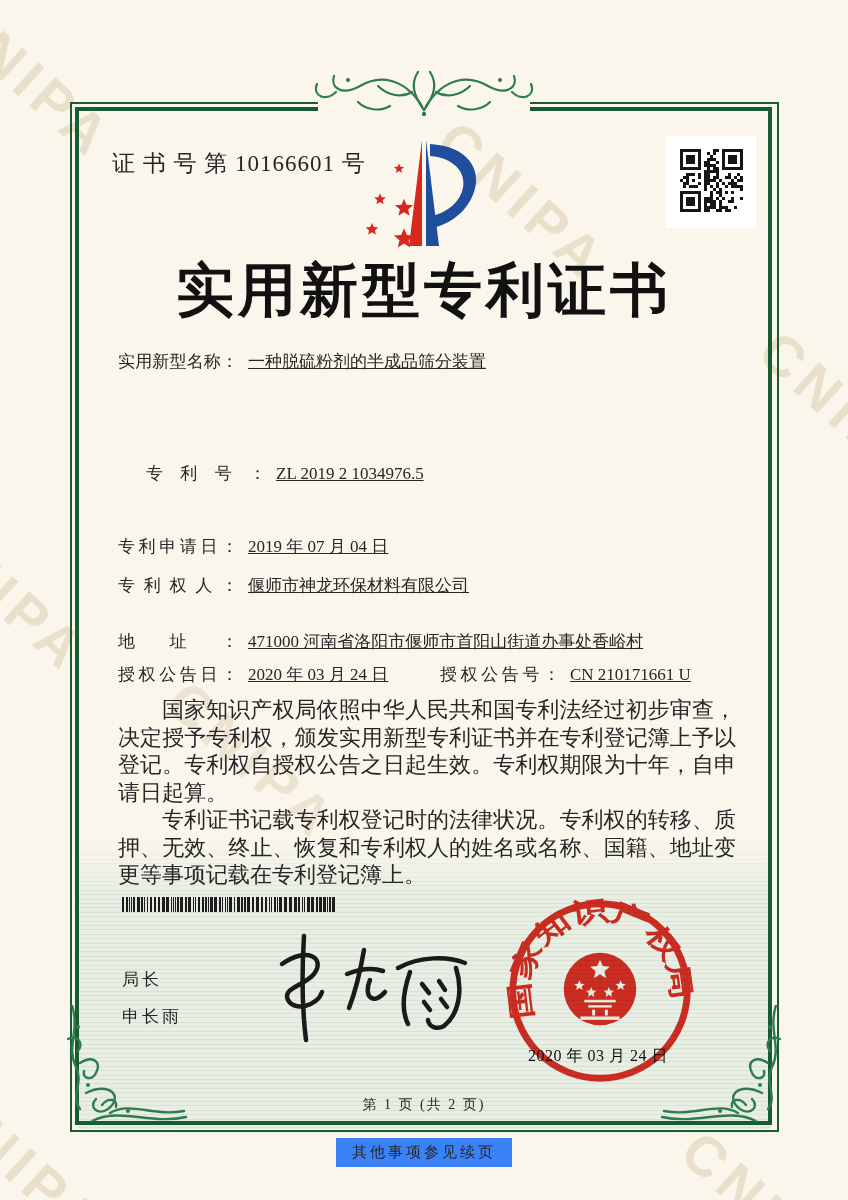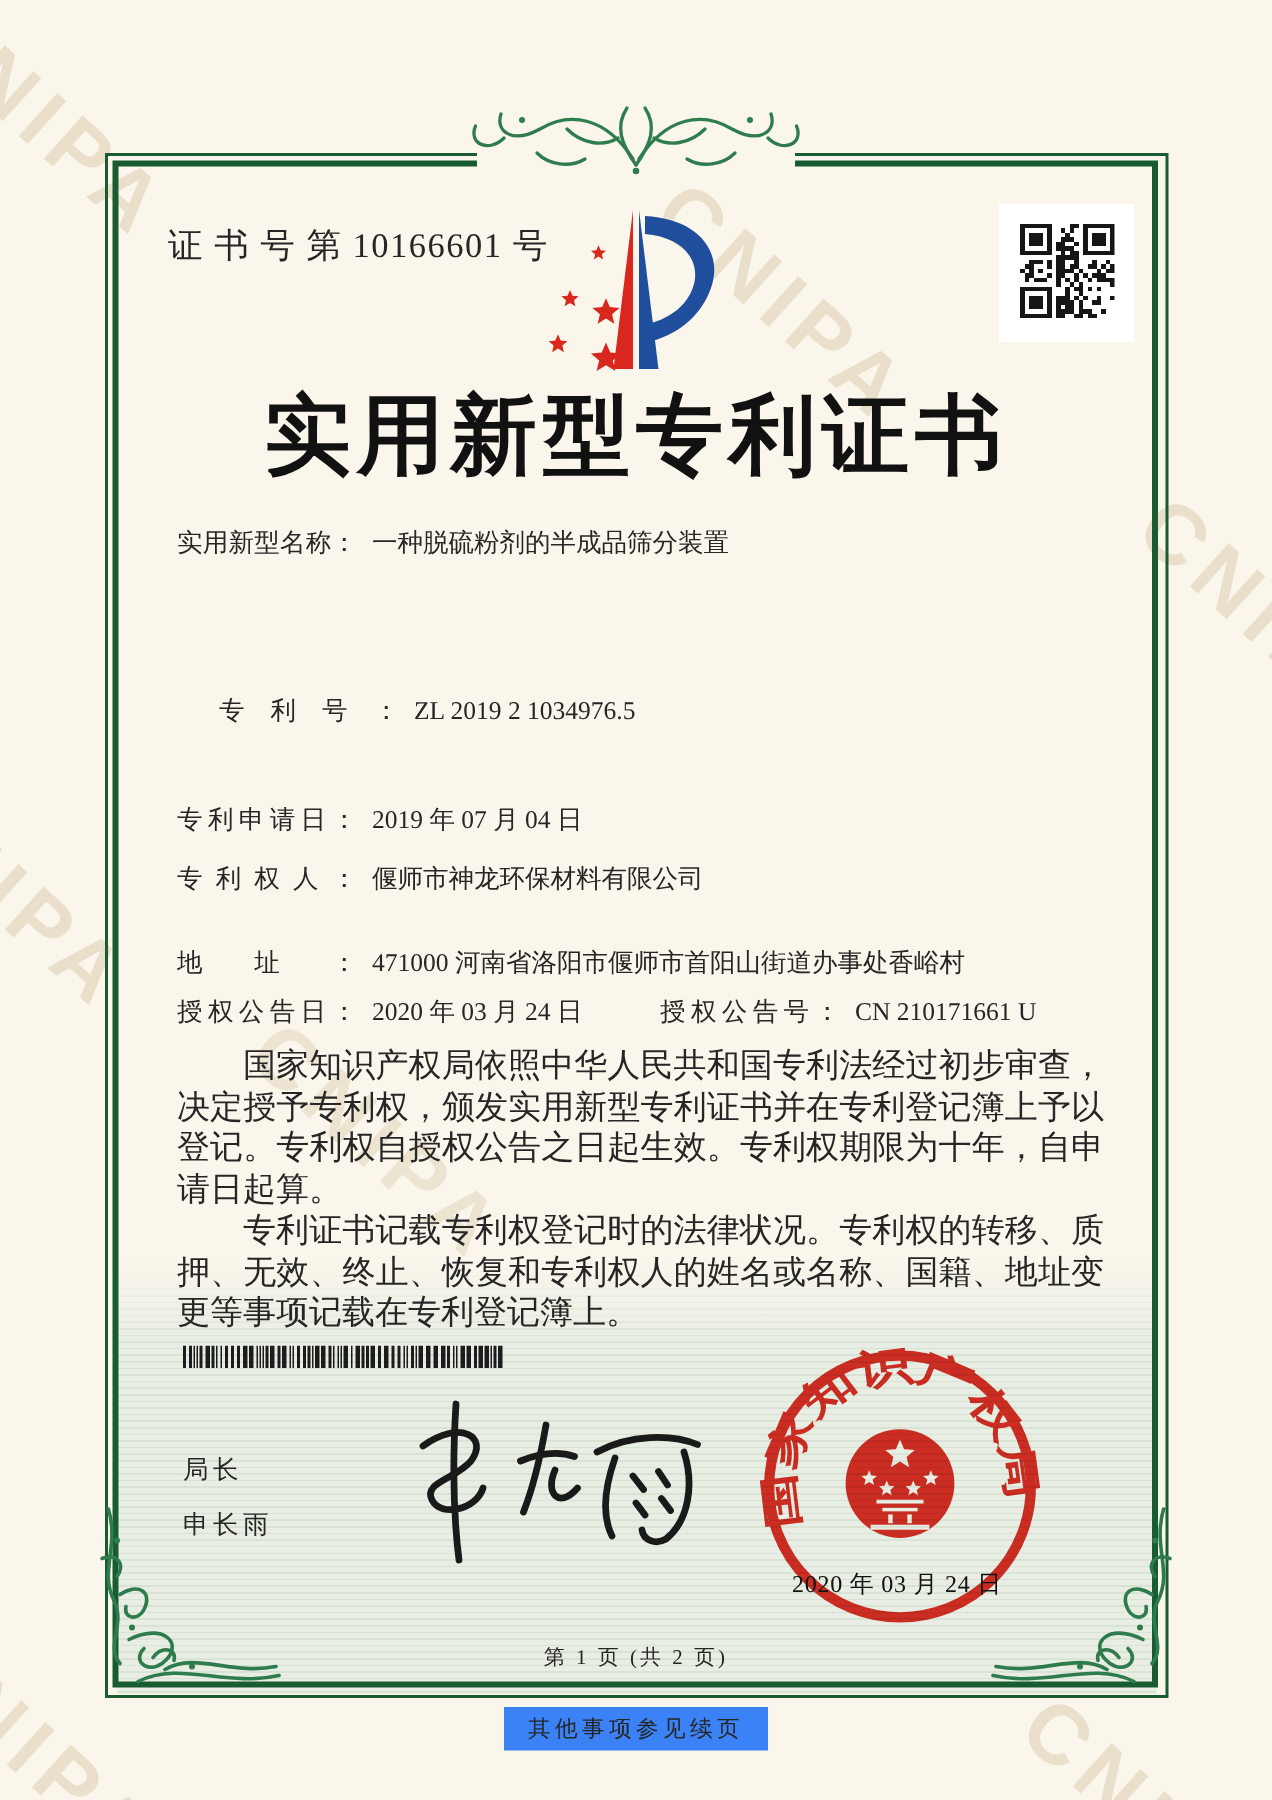--- a/index.html
+++ b/index.html
@@ -51,21 +51,21 @@
   .logo { position: absolute; z-index: 5; left: 352px; top: 136px; }
   .qr-box { position: absolute; z-index: 5; left: 666px; top: 136px; width: 90px; height: 92px; background: #ffffff; }
   .qr-box svg { position: absolute; left: 14px; top: 13px; }
   .title {
     position: absolute; z-index: 5; left: 0; top: 252px; width: 848px;
     text-align: center; font-size: 58px; font-weight: 700; letter-spacing: 4px; color: #111;
   }
   
   .row { position: absolute; z-index: 5; left: 118px; width: 630px; font-size: 17px; white-space: nowrap; }
   .row .label { display: inline-block; width: 120px; text-align: justify; text-align-last: justify; }
-  .row .value { margin-left: 10px; }
+  .row .value { margin-left: 10px; text-decoration: underline; }
   .r1 { top: 350px; } .r2 { top: 408px; } .r3 { top: 462px; margin-left: 28px; }
   .r4 { top: 515px; margin-top: 20px; } .r5 { top: 574px; } .r6 { top: 630px; } .r7 { top: 663px; }
   .pair2 { position: absolute; left: 322px; top: 0; }
   
   .paras { position: absolute; z-index: 5; left: 118px; top: 696px; width: 618px;
     font-size: 22px; line-height: 27.5px; text-align: justify; }
   .paras p { margin: 0; text-indent: 2em; }
   
   .barcode { position: absolute; z-index: 5; left: 122px; top: 897px; }
   .sig-title { position: absolute; z-index: 5; left: 122px; top: 968px; font-size: 17px; letter-spacing: 3px; }

